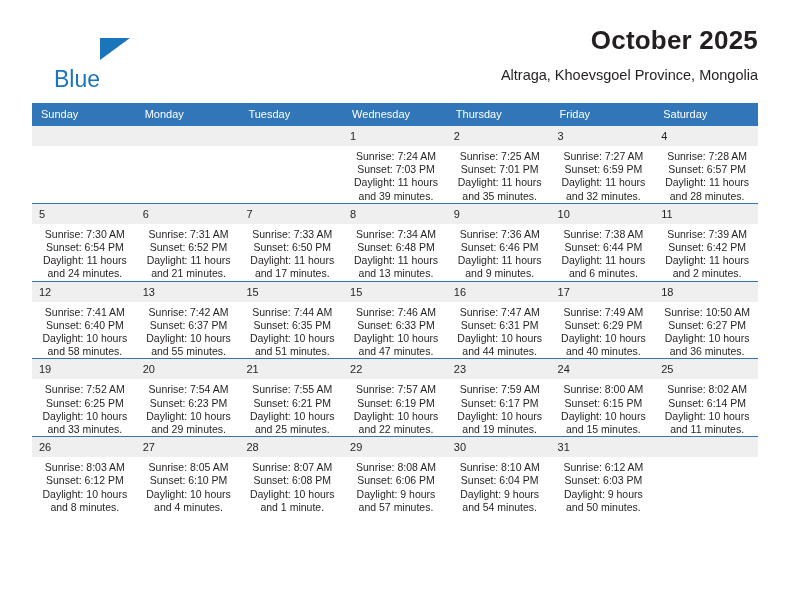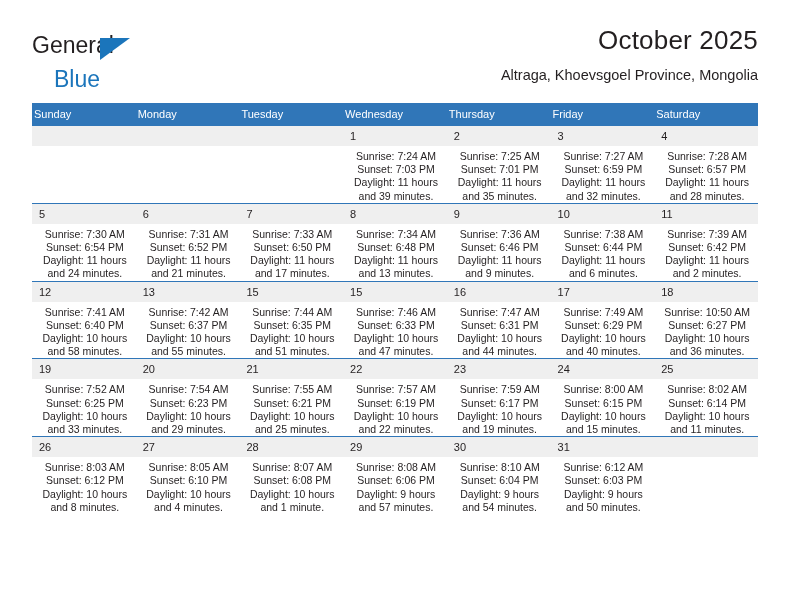--- a/index.html
+++ b/index.html
@@ -67,21 +67,21 @@
   }
 
   .title-block {
     position: absolute;
     right: 0;
     top: 0;
     text-align: right;
   }
   .cal-title {
     font-size: 26px;
-    font-weight: normal;
+    font-weight: bold;
     color: #231f20;
     line-height: 32px;
     letter-spacing: 0.2px;
   }
   .cal-subtitle {
     margin-top: 10px;
     font-size: 14.5px;
     color: #231f20;
     line-height: 18px;
     margin-left: 32px;
@@ -95,21 +95,21 @@
     width: 726px;
     border-collapse: collapse;
     table-layout: fixed;
   }
   .cal th {
     background: #3076b8;
     color: #ffffff;
     font-size: 11px;
     font-weight: normal;
     text-align: left;
-    padding: 5px 0 5px 2px;
+    padding: 5px 0 5px 9px;
     height: 11px;
     border: none;
   }
   .cal td {
     vertical-align: top;
     padding: 0;
     border: none;
     border-top: 1px solid #3076b8;
     height: 76px;
     width: 103.7px;
@@ -142,21 +142,20 @@
   }
 </style>
 </head>
 <body>
 
 <div class="page">
 
   <div class="top">
 
     <div class="logo">
-      <span class="logo-general">General</span>
       <span class="logo-tri"></span>
       <span class="logo-blue">Blue</span>
     </div>
 
     <div class="title-block">
       <div class="cal-title">October 2025</div>
       <div class="cal-subtitle">Altraga, Khoevsgoel Province, Mongolia</div>
     </div>
 
   </div>

